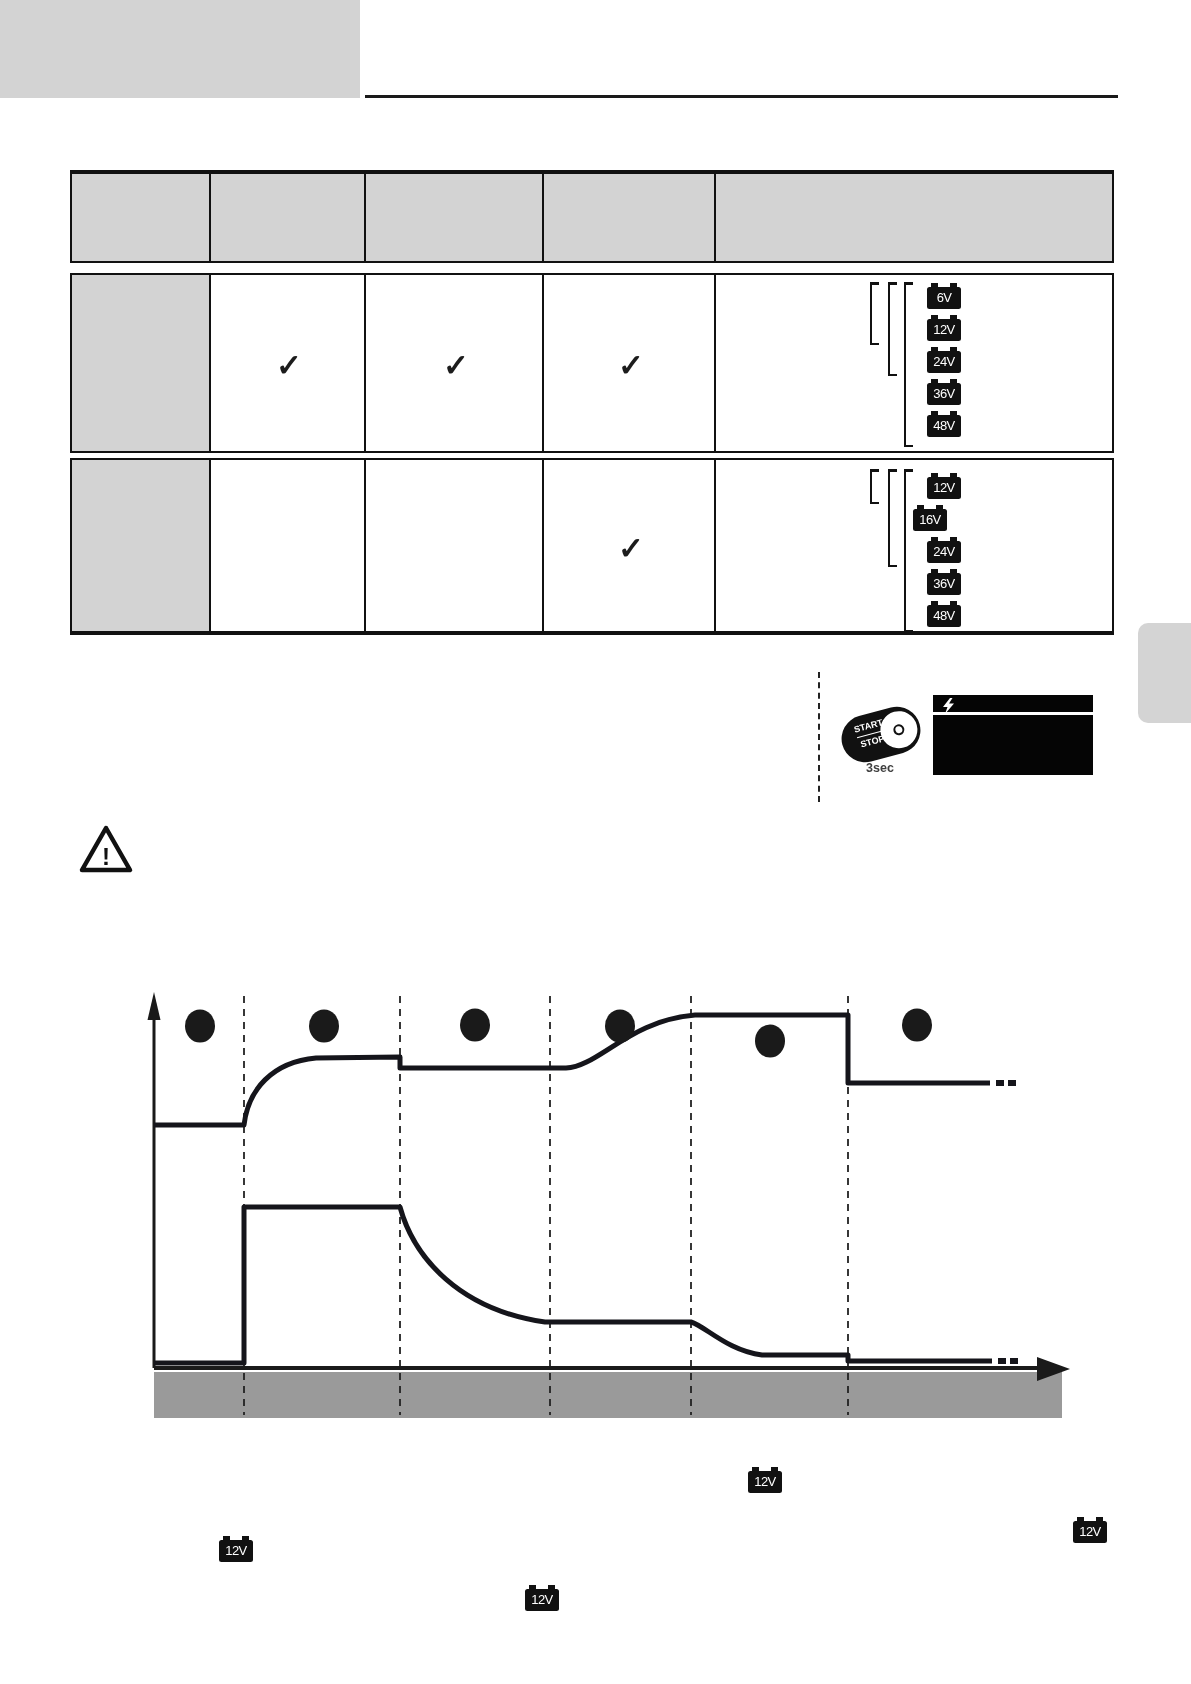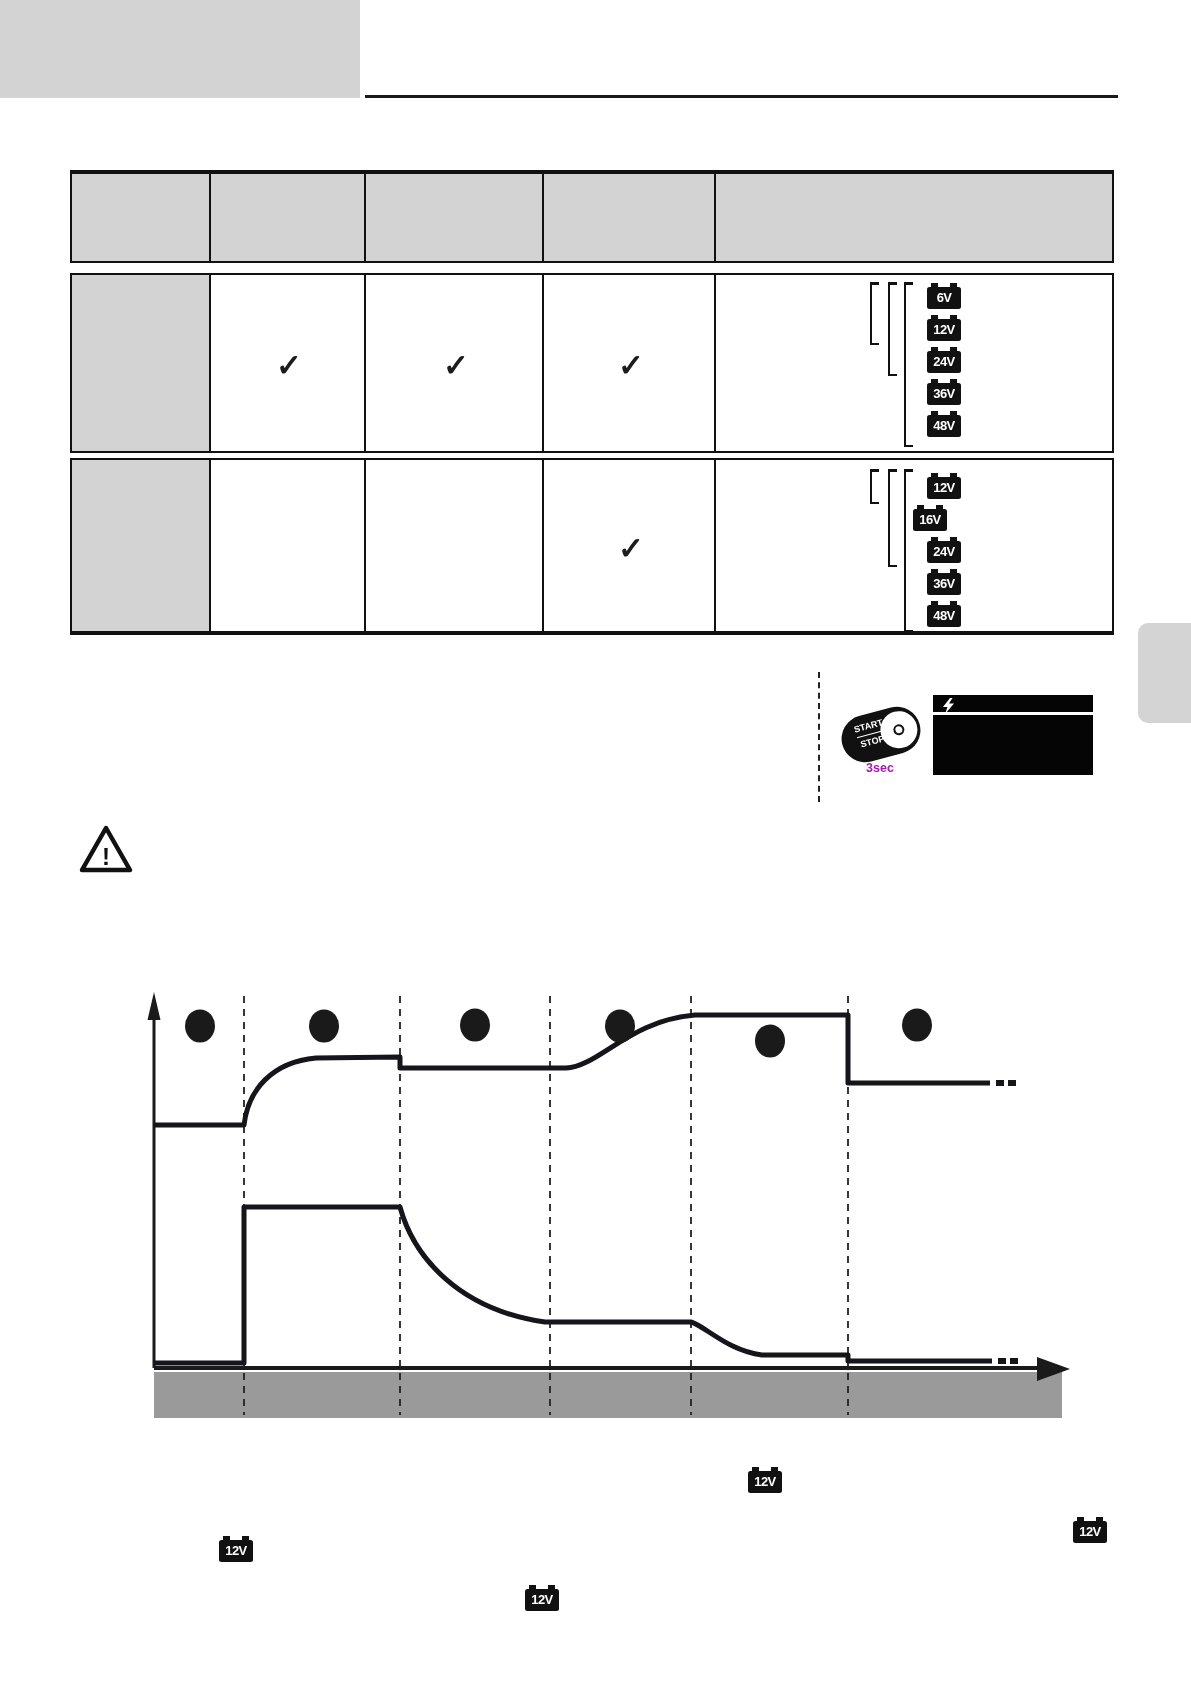--- a/index.html
+++ b/index.html
@@ -14,21 +14,21 @@
   .trow.head{top:0;height:93px;background:#d3d3d3;border-top-width:4px;}
   .trow.r1{top:103px;height:180px;}
   .trow.r2{top:288px;height:177px;border-bottom-width:4px;}
   .shadecell{position:absolute;left:0;top:0;bottom:0;width:137px;background:#d3d3d3;}
   .vsep{position:absolute;top:0;bottom:0;width:0;border-left:2px solid #111;}
   .v1{left:137px}.v2{left:292px}.v3{left:470px}.v4{left:642px}
   .check{position:absolute;width:24px;color:#1c1c1c;font-size:31px;font-weight:600;text-align:center;}
 
   
   .batt{position:absolute;width:34px;height:22px;background:#111;border-radius:2.5px;
-        color:#fff;font-size:13px;font-weight:bold;line-height:22px;text-align:center;
+        color:#fff;font-size:13px;font-weight:normal;line-height:22px;text-align:center;
         letter-spacing:-0.6px;font-family:"Liberation Sans",sans-serif;}
   .batt::before,.batt::after{content:"";position:absolute;top:-4px;width:7px;height:4px;background:#111;}
   .batt::before{left:4px}.batt::after{right:4px}
 
   
   .brk{position:absolute;width:8px;border-left:2.5px solid #111;}
   .brk::before,.brk::after{content:"";position:absolute;left:0;width:7px;height:2.5px;background:#111;}
   .brk::before{top:0}.brk::after{bottom:0}
 
   
@@ -38,21 +38,21 @@
   
   .cut-line{position:absolute;left:818px;top:672px;height:130px;width:0;border-left:2.5px dashed #222;}
   .pill{position:absolute;left:841px;top:711px;width:80px;height:47px;background:#111;
         border-radius:24px;transform:rotate(-15deg);}
   .pill-text{position:absolute;left:9px;top:7px;width:42px;color:#fff;font-size:9px;font-weight:bold;
              text-align:center;line-height:11px;}
   .pill-div{width:28px;height:1.5px;background:#fff;margin:1.5px auto;}
   .pill-circle{position:absolute;right:3px;top:5px;width:37px;height:37px;background:#fff;border-radius:50%;}
   .pill-ring{position:absolute;left:13px;top:13px;width:11px;height:11px;border:2px solid #111;
              border-radius:50%;box-sizing:border-box;background:#fff;}
-  .sec-label{position:absolute;left:858px;top:761px;width:44px;text-align:center;color:#a21caf;
+  .sec-label{position:absolute;left:858px;top:761px;width:44px;text-align:center;color:#404040;
              font-size:12.5px;font-weight:600;}
   .display-box{position:absolute;left:933px;top:695px;width:160px;height:80px;background:#050505;}
   .disp-line{position:absolute;left:0;top:17px;width:100%;height:2.5px;background:#fff;}
   .disp-bolt{position:absolute;left:9px;top:3px;}
 
   .warn{position:absolute;left:78px;top:824px;}
 
   .chart{position:absolute;left:130px;top:980px;}
 
   .fbatt{position:absolute;}

